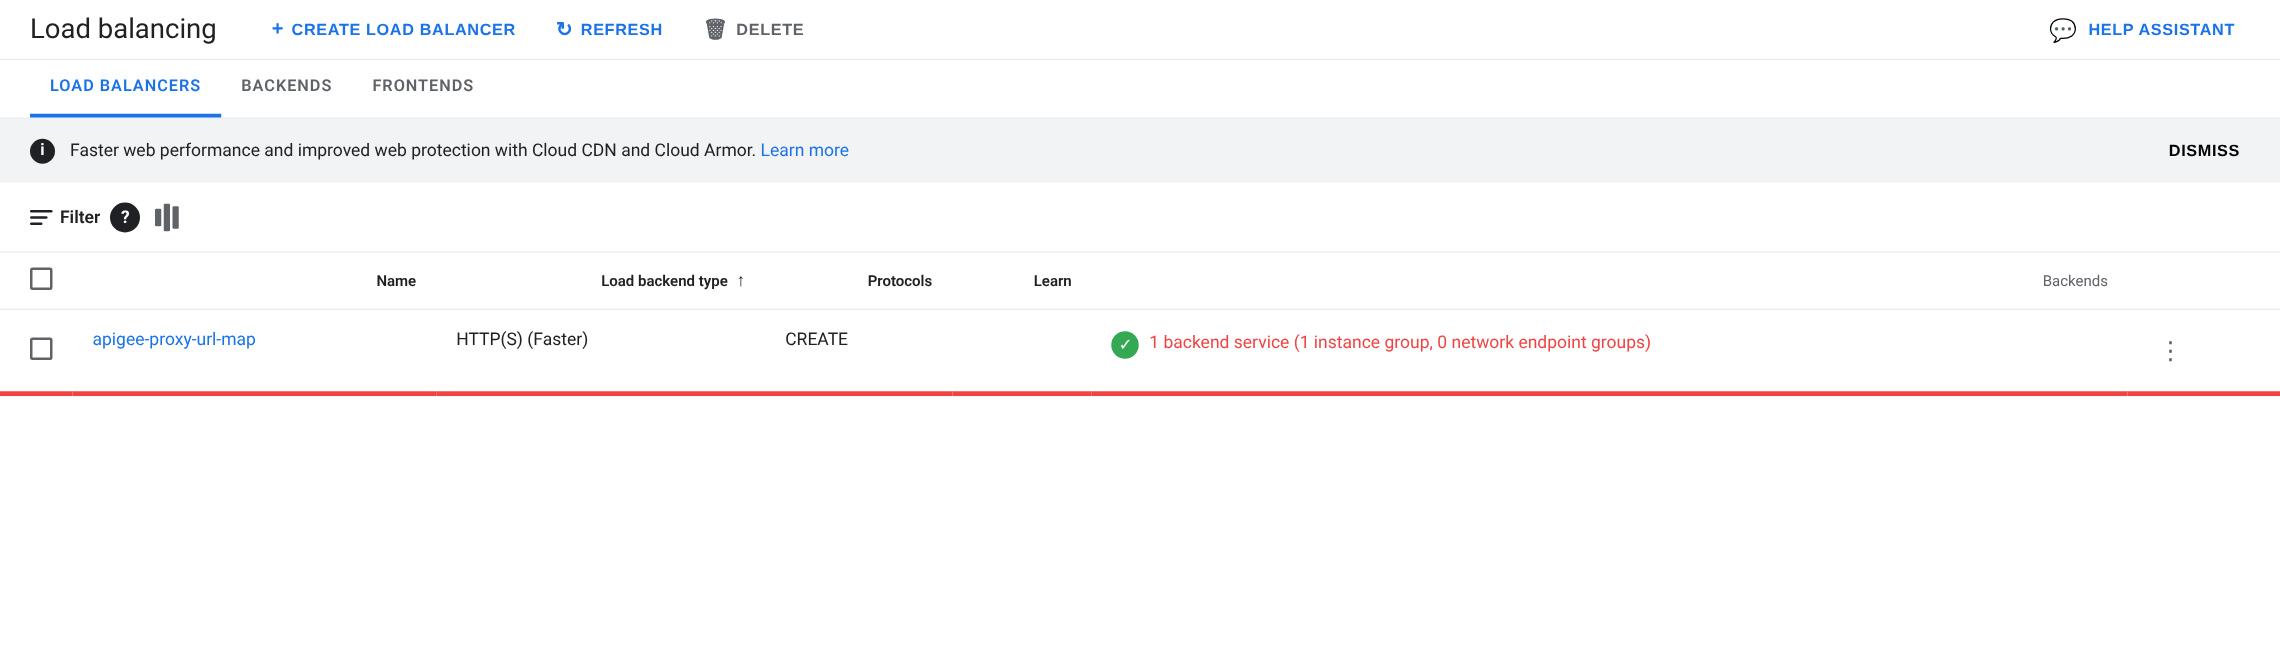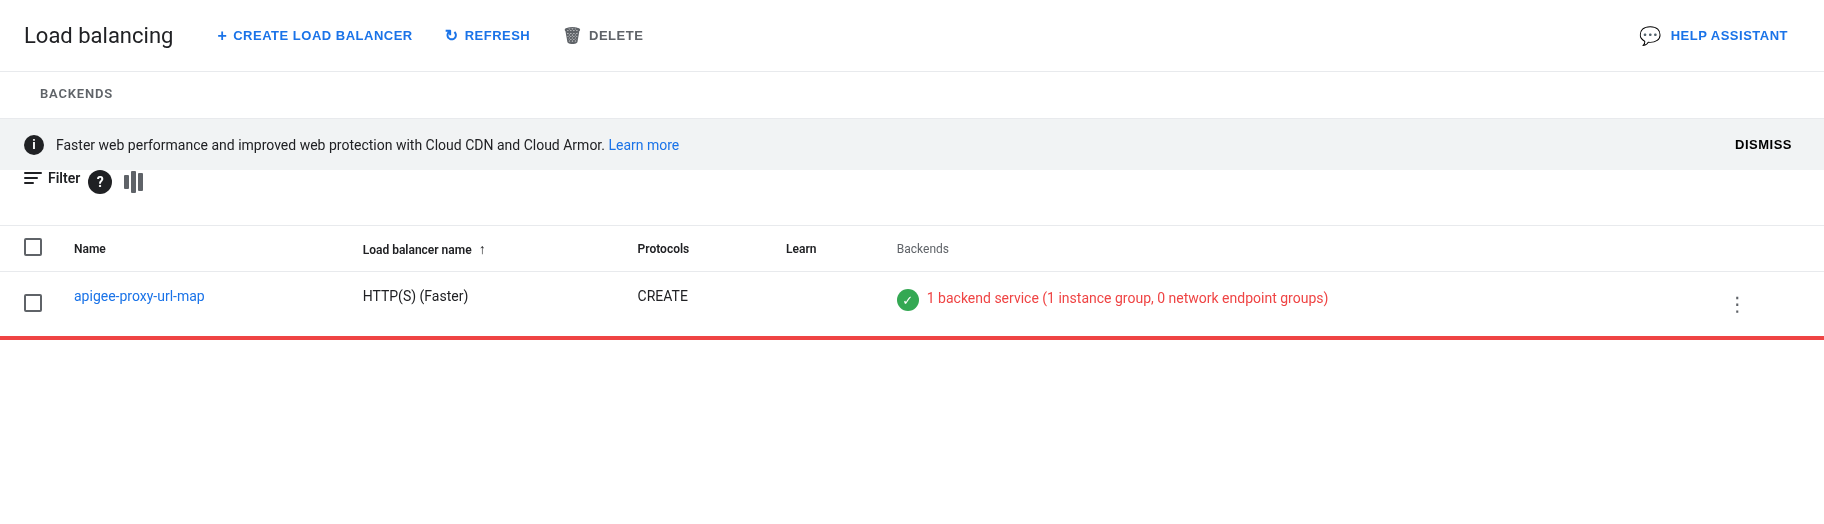--- a/index.html
+++ b/index.html
@@ -3,21 +3,21 @@
   <meta charset="utf-8">
   <style>
     * { box-sizing: border-box; margin: 0; padding: 0; }
     body { font-family: 'Google Sans', Roboto, Arial, sans-serif; font-size: 14px; color: #202124; background: #fff; }
 
     
     .header {
       display: flex;
       align-items: center;
       padding: 0 24px;
-      height: 72px;
+      height: 48px;
       border-bottom: 1px solid #e8eaed;
       gap: 16px;
     }
     .page-title {
       font-size: 22px;
       font-weight: 400;
       color: #202124;
       margin-right: 16px;
       white-space: nowrap;
     }
@@ -123,21 +123,21 @@
       font-size: 13px;
       font-weight: 600;
       letter-spacing: 0.5px;
       text-transform: uppercase;
       padding: 4px 8px;
     }
 
     
     .filter-bar {
       display: flex;
-      align-items: flex-start;
+      align-items: center;
       padding: 0 24px;
       height: 56px;
       border-bottom: 1px solid #e8eaed;
       gap: 8px;
     }
     .filter-icon-area {
       display: flex;
       align-items: center;
       gap: 6px;
       color: #202124;
@@ -204,21 +204,21 @@
     }
     table {
       width: 100%;
       border-collapse: collapse;
     }
     thead tr {
       border-bottom: 1px solid #e8eaed;
     }
     thead th {
       padding: 12px 16px;
-      text-align: left;
+      text-align: right;
       font-size: 12px;
       font-weight: 600;
       color: #202124;
       white-space: nowrap;
     }
     thead th.backends-col {
       color: #5f6368;
       font-weight: 400;
     }
     thead th:first-child {
@@ -317,21 +317,23 @@
     </button>
     <div class="spacer"></div>
     <button class="help-btn">
       <span style="font-size:18px;">💬</span>
       <span>HELP ASSISTANT</span>
     </button>
   </div>
 </div>
 
 <div class="tabs">
+  <div class="tab active">LOAD BALANCERS</div>
   <div class="tab">BACKENDS</div>
+  <div class="tab">FRONTENDS</div>
 </div>
 
 <div class="info-banner">
   <div class="info-icon">i</div>
   <div class="info-text">
     <span>Faster web performance and improved web protection with Cloud CDN and Cloud Armor.</span>
     <a href="#">Learn more</a>
   </div>
   <button class="dismiss-btn">DISMISS</button>
 </div>
@@ -357,21 +359,21 @@
 
 <div class="table-container">
   <table>
     <thead>
       <tr>
         <th>
           <span class="checkbox"></span>
         </th>
         <th>Name</th>
         <th>
-          <span>Load balancer name</span>
+          <span>Load backend type</span>
           <span class="sort-arrow">↑</span>
         </th>
         <th>Protocols</th>
         <th>Learn</th>
         <th class="backends-col">Backends</th>
         <th></th>
       </tr>
     </thead>
     <tbody>
       <tr>

